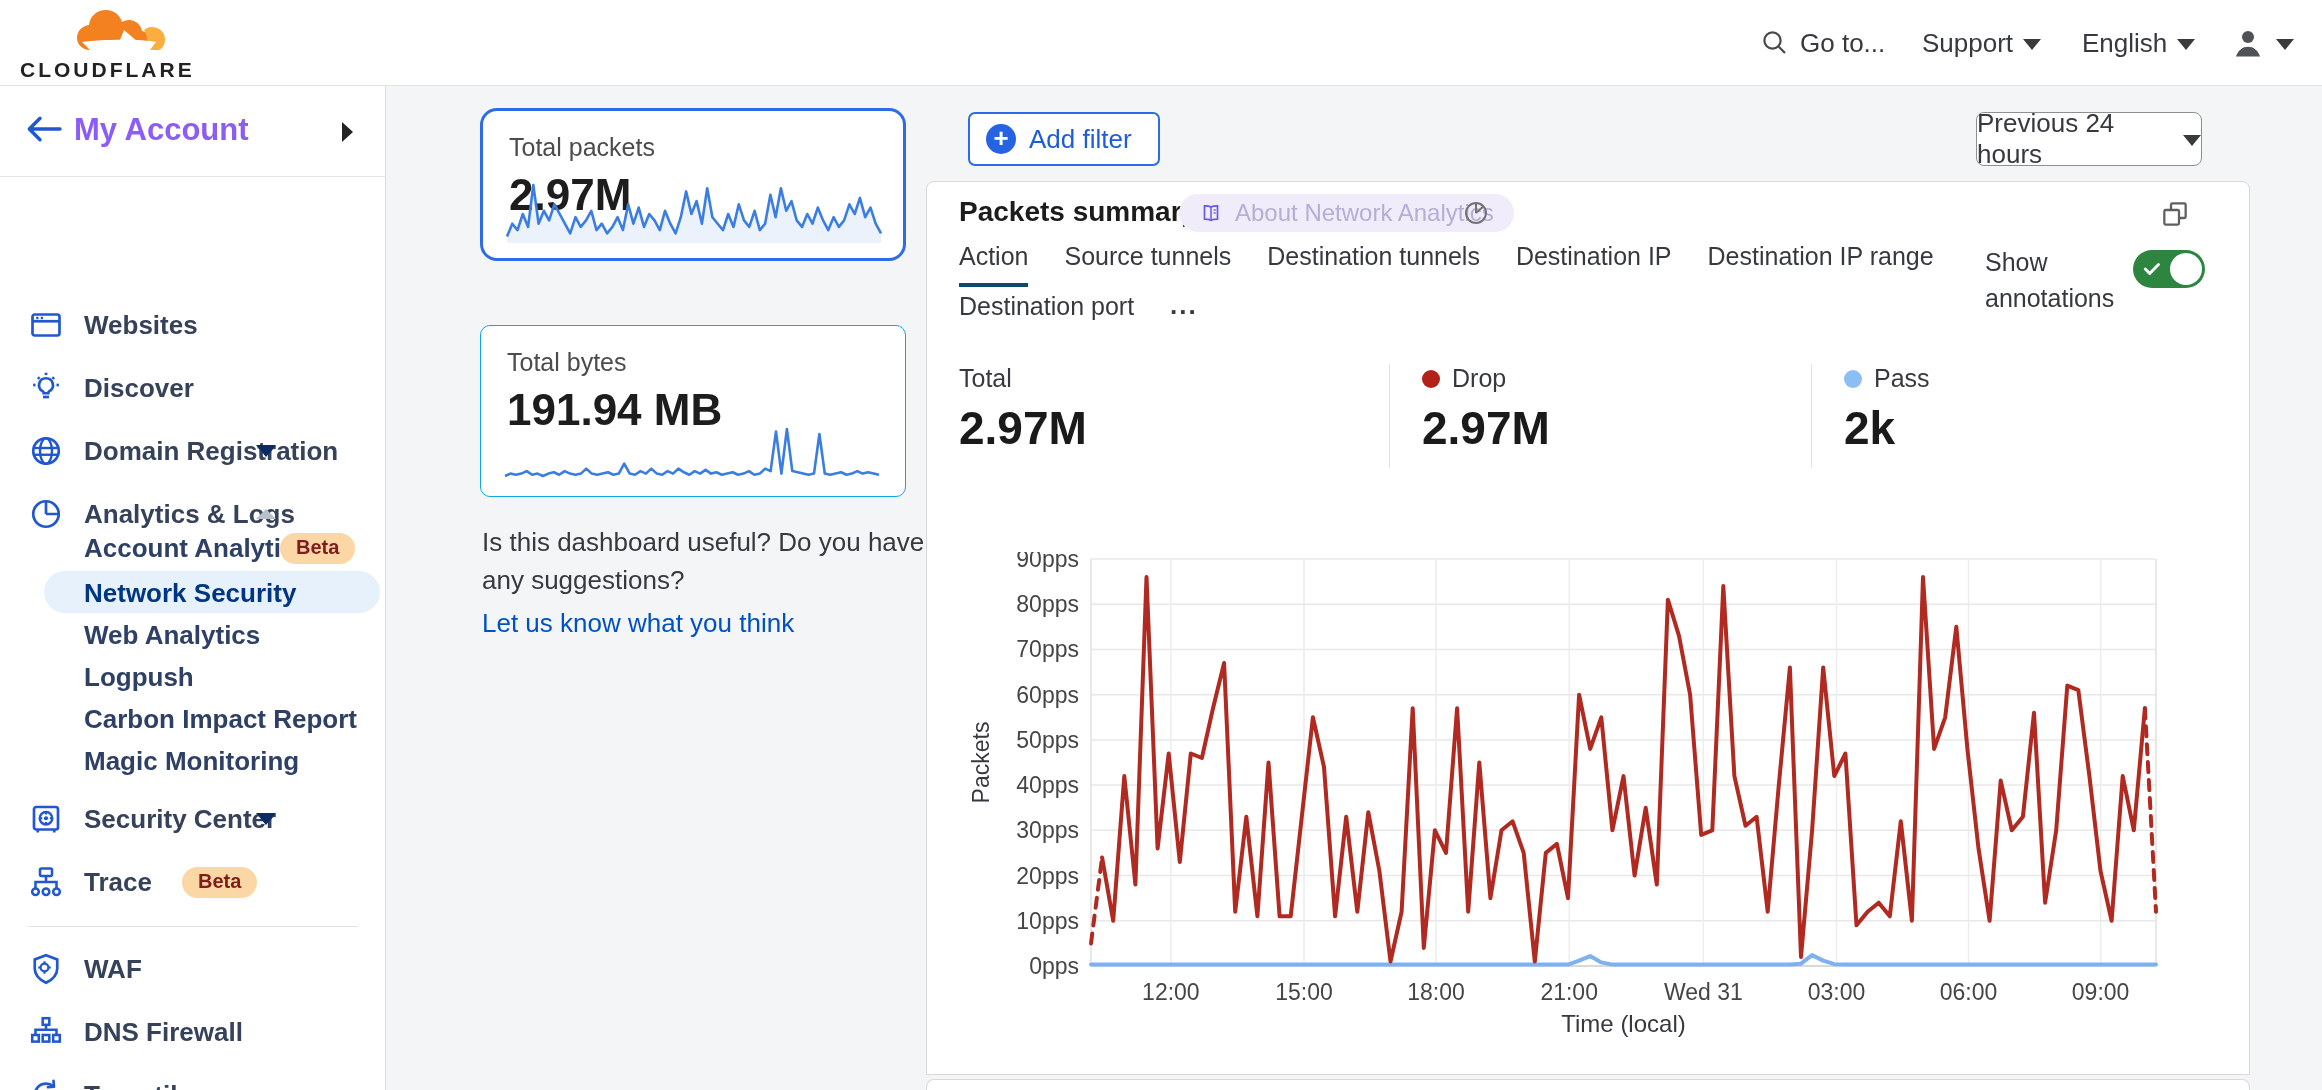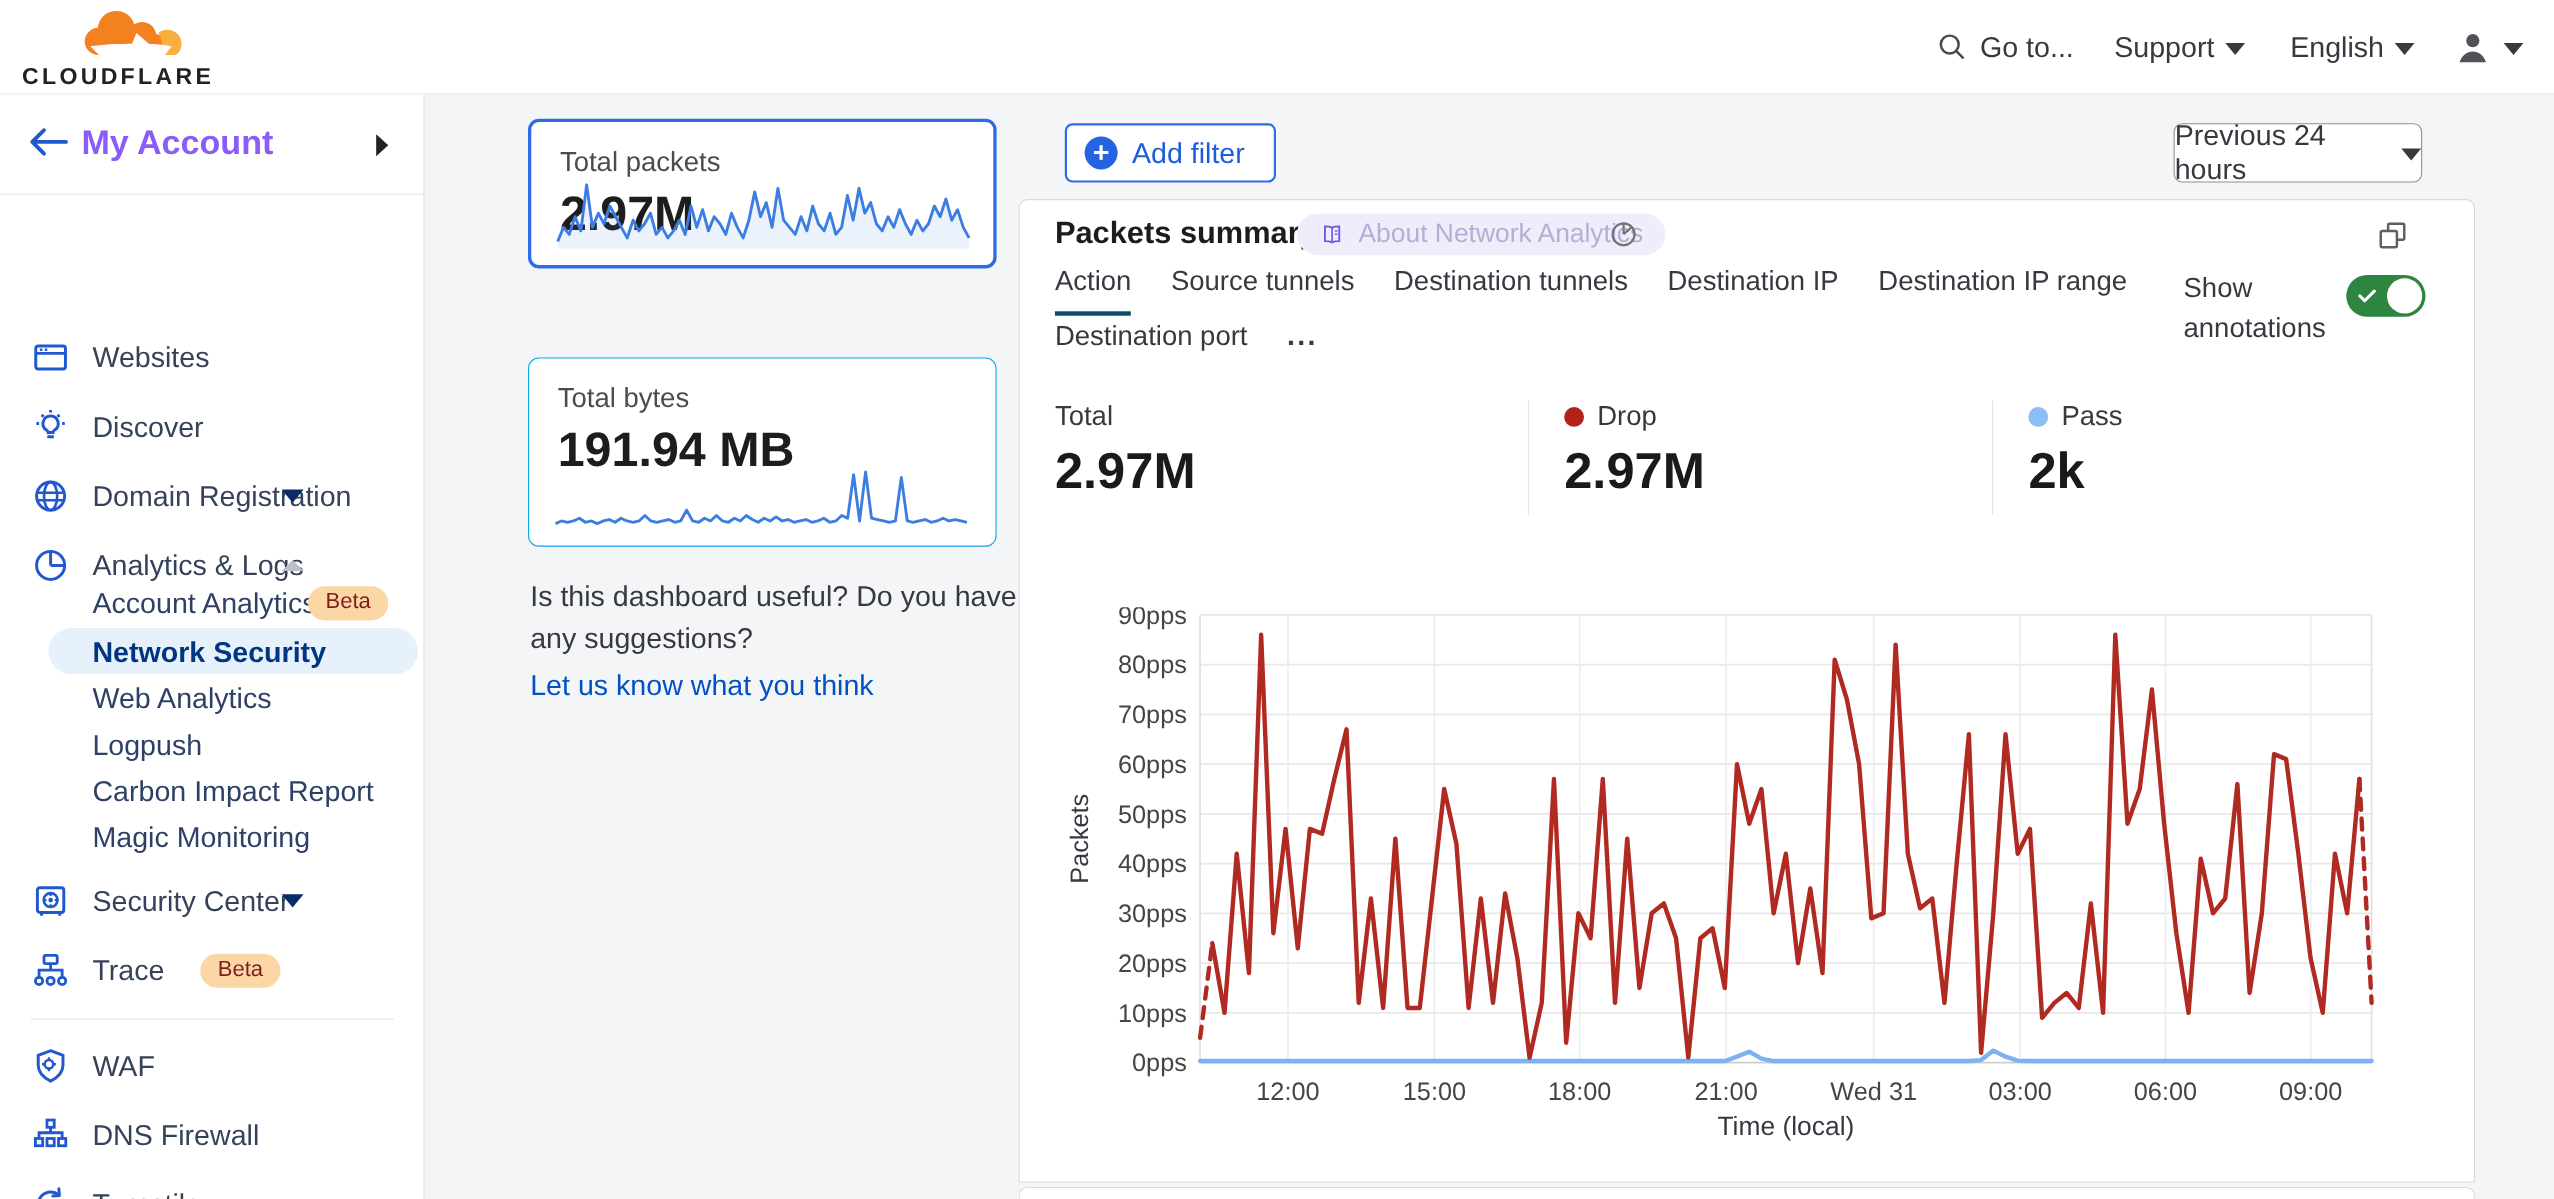--- a/index.html
+++ b/index.html
@@ -11,21 +11,21 @@
   .logo { position:absolute; left:20px; top:6px; width:170px; height:74px; cursor:pointer; }
   .logo-word { position:absolute; left:0; top:52px; font-size:21px; font-weight:bold; letter-spacing:3px; color:#222; }
   .tb-item { position:absolute; top:0; height:86px; display:flex; align-items:center; gap:10px; font-size:26px; color:#36393f; cursor:pointer; }
   .caret { width:0; height:0; border-left:9px solid transparent; border-right:9px solid transparent; border-top:11px solid #3a3a3a; margin-top:3px; }
 
   
   .sidebar { position:absolute; left:0; top:86px; width:386px; height:1004px; background:#fff; border-right:1px solid #dedede; }
   .acct-hdr { position:absolute; left:0; top:0; width:100%; height:91px; border-bottom:1px solid #e6e6e6; }
   .acct-label { position:absolute; left:74px; top:26px; font-size:31px; font-weight:bold; color:#8b5cf6; }
   .acct-chev { position:absolute; right:32px; top:36px; width:0; height:0; border-top:10px solid transparent; border-bottom:10px solid transparent; border-left:11px solid #222; }
-  .nav-row { position:absolute; left:0; width:312px; height:42px; display:flex; align-items:center; cursor:pointer; }
+  .nav-row { position:absolute; left:0; width:312px; height:42px; display:flex; align-items:center; cursor:pointer;font-weight:bold; }
   .nav-ic { position:absolute; left:28px; width:36px; height:36px; }
   .nav-label { position:absolute; left:84px; font-size:26px; color:#35425a; white-space:nowrap; }
   .nav-label.subitem { color:#2f4066; }
   .nav-chev-d { position:absolute; right:36px; width:0; height:0; border-left:10px solid transparent; border-right:10px solid transparent; border-top:12px solid #0b2b66; }
   .nav-chev-u { position:absolute; right:36px; width:0; height:0; border-left:10px solid transparent; border-right:10px solid transparent; border-bottom:10px solid #b9c0cc; }
   .selected-pill { position:absolute; left:44px; top:485px; width:336px; height:42px; background:#e7f1fb; border-radius:999px; cursor:pointer; }
   .selected-pill .nav-label { left:40px; font-weight:bold; color:#003681; }
   .beta { display:inline-block; margin-left:16px; background:#fbd7a5; color:#7f1d1d; font-size:20px; padding:3px 16px 5px; border-radius:999px; }
   .side-div { position:absolute; left:28px; width:330px; height:0; border-top:1px solid #e2e2e2; }
 
@@ -244,21 +244,21 @@
       <svg class="nav-ic" viewBox="0 0 24 24">
           <path d="M19.5 12 a7.5 7.5 0 1 1 -2.6-5.7" fill="none" stroke="#2158cf" stroke-width="1.8" stroke-linecap="round"></path>
           <path d="M17 2.5 l.3 4 -4 .3" fill="none" stroke="#2158cf" stroke-width="1.8" stroke-linecap="round" stroke-linejoin="round"></path>
           <path d="M8.5 12.2 l2.4 2.4 4.4-4.6" fill="none" stroke="#2158cf" stroke-width="1.8" stroke-linecap="round" stroke-linejoin="round"></path>
         </svg>
       <span class="nav-label">Turnstile</span>
     </div>
 
   </div>
 
-  <div class="card sel" style="top:108px;height:136px;">
+  <div class="card sel" style="top:108px;height:153px;border-radius:17px;">
     <div class="card-title">Total packets</div>
     <div class="card-value">2.97M</div>
     <svg width="378" height="66" viewBox="0 0 378 66">
         <polygon points="2,63 2.0,56.6 7.3,43.7 12.5,50.1 17.8,34.0 23.1,46.9 28.3,5.0 33.6,43.7 38.9,30.8 44.1,40.4 49.4,24.3 54.7,34.0 59.9,43.7 65.2,53.3 70.5,37.2 75.7,46.9 81.0,40.4 86.3,30.8 91.5,50.1 96.8,43.7 102.1,53.3 107.4,46.9 112.6,37.2 117.9,50.1 123.2,24.3 128.4,43.7 133.7,27.6 139.0,46.9 144.2,34.0 149.5,40.4 154.8,50.1 160.0,30.8 165.3,43.7 170.6,53.3 175.8,37.2 181.1,11.4 186.4,34.0 191.6,21.1 196.9,43.7 202.2,8.2 207.4,37.2 212.7,43.7 218.0,50.1 223.2,34.0 228.5,46.9 233.8,24.3 239.0,40.4 244.3,46.9 249.6,30.8 254.8,50.1 260.1,43.7 265.4,14.7 270.6,37.2 275.9,8.2 281.2,30.8 286.5,21.1 291.7,40.4 297.0,46.9 302.3,34.0 307.5,43.7 312.8,27.6 318.1,40.4 323.3,50.1 328.6,37.2 333.9,46.9 339.1,40.4 344.4,24.3 349.7,34.0 354.9,17.9 360.2,37.2 365.5,27.6 370.7,43.7 376.0,53.3 376,63" fill="rgba(66,126,224,0.10)"></polygon>
         <polyline points="2.0,56.6 7.3,43.7 12.5,50.1 17.8,34.0 23.1,46.9 28.3,5.0 33.6,43.7 38.9,30.8 44.1,40.4 49.4,24.3 54.7,34.0 59.9,43.7 65.2,53.3 70.5,37.2 75.7,46.9 81.0,40.4 86.3,30.8 91.5,50.1 96.8,43.7 102.1,53.3 107.4,46.9 112.6,37.2 117.9,50.1 123.2,24.3 128.4,43.7 133.7,27.6 139.0,46.9 144.2,34.0 149.5,40.4 154.8,50.1 160.0,30.8 165.3,43.7 170.6,53.3 175.8,37.2 181.1,11.4 186.4,34.0 191.6,21.1 196.9,43.7 202.2,8.2 207.4,37.2 212.7,43.7 218.0,50.1 223.2,34.0 228.5,46.9 233.8,24.3 239.0,40.4 244.3,46.9 249.6,30.8 254.8,50.1 260.1,43.7 265.4,14.7 270.6,37.2 275.9,8.2 281.2,30.8 286.5,21.1 291.7,40.4 297.0,46.9 302.3,34.0 307.5,43.7 312.8,27.6 318.1,40.4 323.3,50.1 328.6,37.2 333.9,46.9 339.1,40.4 344.4,24.3 349.7,34.0 354.9,17.9 360.2,37.2 365.5,27.6 370.7,43.7 376.0,53.3" fill="none" stroke="#3b7de0" stroke-width="2.6" stroke-linejoin="round"></polyline>
       </svg>
   </div>
   <div class="card" style="top:325px;height:172px;">
     <div class="card-title">Total bytes</div>
     <div class="card-value">191.94 MB</div>

